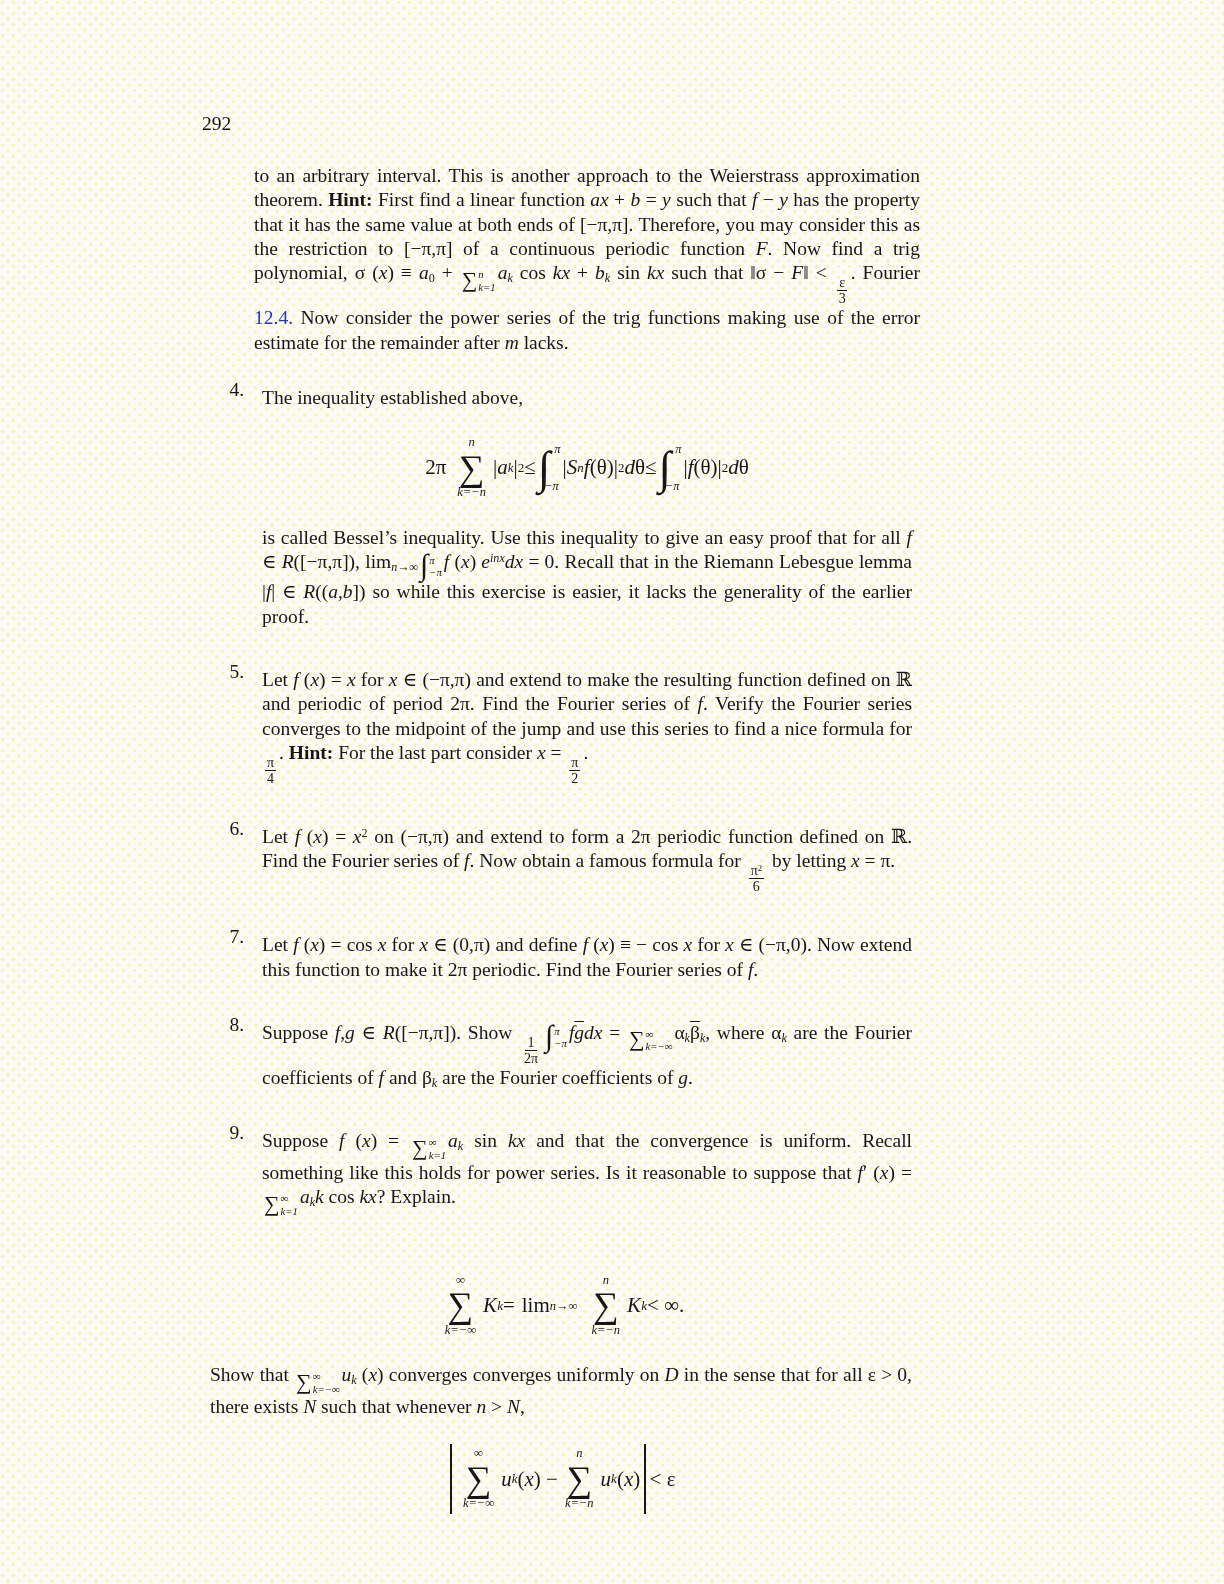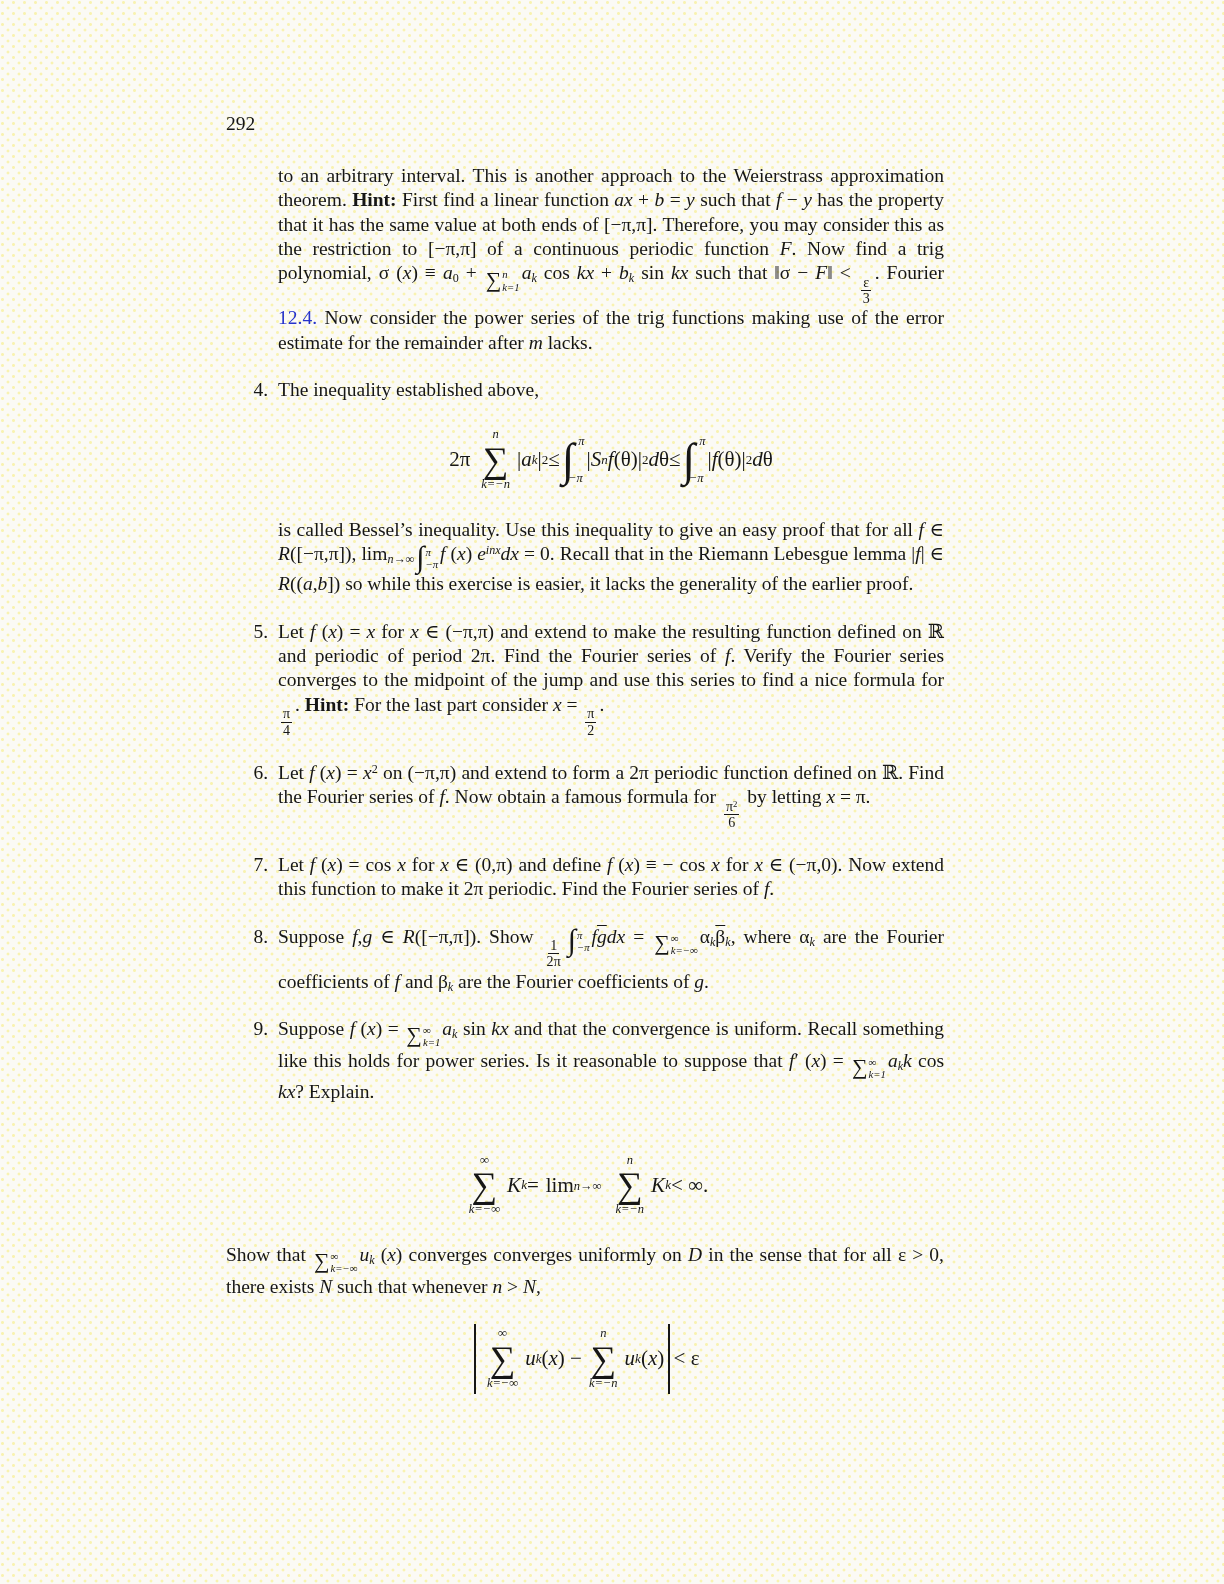--- a/index.html
+++ b/index.html
@@ -6,24 +6,24 @@
   .page {
     position:relative; width:1224px; height:1584px; overflow:hidden;
     background-color:#fbfaf5;
     background-image:
       radial-gradient(circle at 2.5px 2.5px, rgba(246,234,110,0.50) 1.1px, rgba(0,0,0,0) 1.8px),
       radial-gradient(circle at 8px 8px, rgba(246,234,110,0.50) 1.1px, rgba(0,0,0,0) 1.8px);
     background-size:11px 11px;
     font-family:"Liberation Serif","DejaVu Serif",serif;
     color:#161616;
   }
-  .inner { position:absolute; left:226px; top:112px; width:718px; }
+  .inner { position:absolute; left:202px; top:112px; width:718px; }
   .header { display:flex; justify-content:space-between; align-items:baseline;
             font-size:19.5px; line-height:24px; }
-  .para { font-size:19.5px; line-height:24.3px; text-align:justify; margin:0; }
+  .para { font-size:19.5px; line-height:24.3px; text-align:justify; margin:8px; }
   .intro { margin:28px 0 0 52px; }
   .item { display:flex; margin-top:23px; }
   .num { width:52px; min-width:52px; text-align:right; padding-right:10px; box-sizing:border-box;
          font-size:19.5px; line-height:24.3px; }
   .ibody { flex:1 1 auto; min-width:0; }
 
   .i  { font-style:italic; }
   .b  { font-weight:bold; }
   .blue { color:#2633cb; }
   .ol { text-decoration:overline; }

